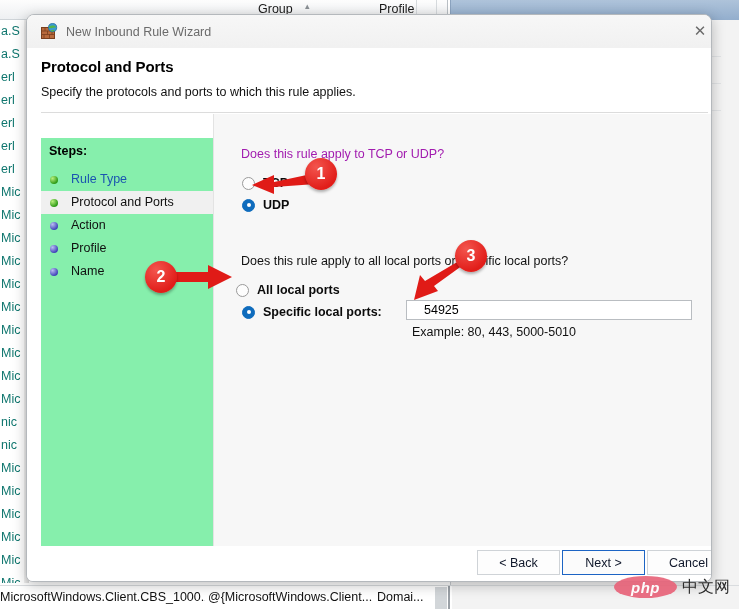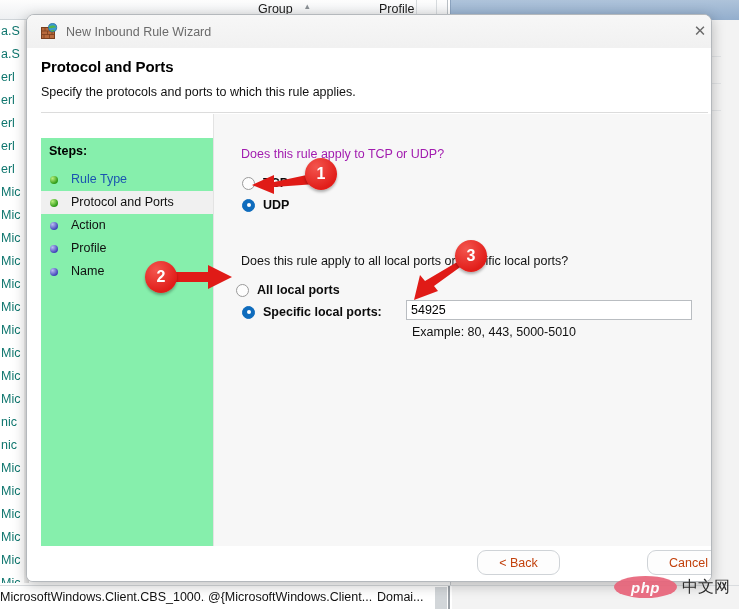--- a/index.html
+++ b/index.html
@@ -154,33 +154,33 @@
   .radio.checked{border:1px solid #0f6cbd;background:#0f6cbd;}
   .radio.checked:after{
     content:"";position:absolute;left:3.5px;top:3.5px;width:4px;height:4px;
     border-radius:50%;background:#ffffff;
   }
   .radio-label{font-size:12.5px;font-weight:bold;color:#0b0b0b;}
   #port-input{
     position:absolute;left:192px;top:186px;width:286px;height:20px;
     background:#ffffff;border:1px solid #b9bdc1;box-sizing:border-box;
     font-family:"Liberation Sans","DejaVu Sans",sans-serif;font-size:12.5px;color:#000;
-    padding:0 4px;line-height:18px;
+    padding:0 17px;line-height:18px;
   }
   #port-example{
     position:absolute;left:198px;top:211px;font-size:12.5px;color:#111;
   }
   
   #footer{
     position:absolute;left:0;top:531px;width:695px;height:35px;background:#ffffff;
   }
   .wbtn{
     position:absolute;top:4px;height:25px;width:83px;
-    background:#fdfdfd;border:1px solid #cfd3d7;border-radius:9px;
-    font-size:12.5px;color:#c2410c;
+    background:#fdfdfd;border:1px solid #cfd3d7;border-radius:0;
+    font-size:12.5px;color:#0f172a;
     display:flex;align-items:center;justify-content:center;
     box-sizing:border-box;
   }
   #btn-back{left:450px;}
   #btn-next{left:535px;border:1.6px solid #1c64c4;background:#fbfbfb;}
   #btn-cancel{left:620px;}
   
   .marker{
     position:absolute;width:32px;height:32px;border-radius:50%;
     background:radial-gradient(circle at 35% 28%,#f3554e,#e11d19 72%);
@@ -353,20 +353,21 @@
         <span class="radio-label">Specific local ports:</span>
       </div>
 
       <input id="port-input" type="text" value="54925" style="">
       <div id="port-example">Example: 80, 443, 5000-5010</div>
     </div>
   </div>
 
   <div id="footer">
     <div class="wbtn" id="btn-back">&lt; Back</div>
+    <div class="wbtn" id="btn-next">Next &gt;</div>
     <div class="wbtn" id="btn-cancel">Cancel</div>
   </div>
 </div>
 
 <svg class="arrow" style="left:250px;top:166px;" width="70" height="30" viewBox="0 0 70 30">
   <path d="M66 7 L24 16 L24 9 L2 19 L24 28 L24 21 L66 18 Z" fill="#e01b17"></path>
 </svg>
 <div class="marker" id="marker-1">1</div>
 
 <svg class="arrow" style="left:172px;top:265px;" width="62" height="26" viewBox="0 0 62 26">

